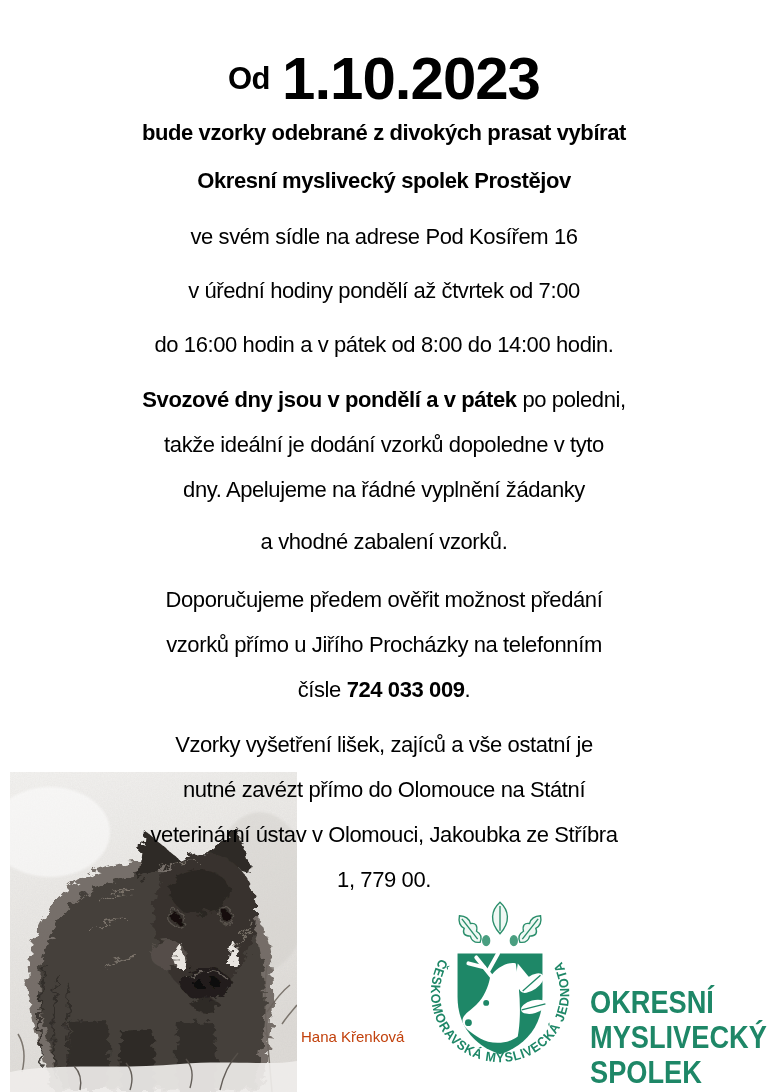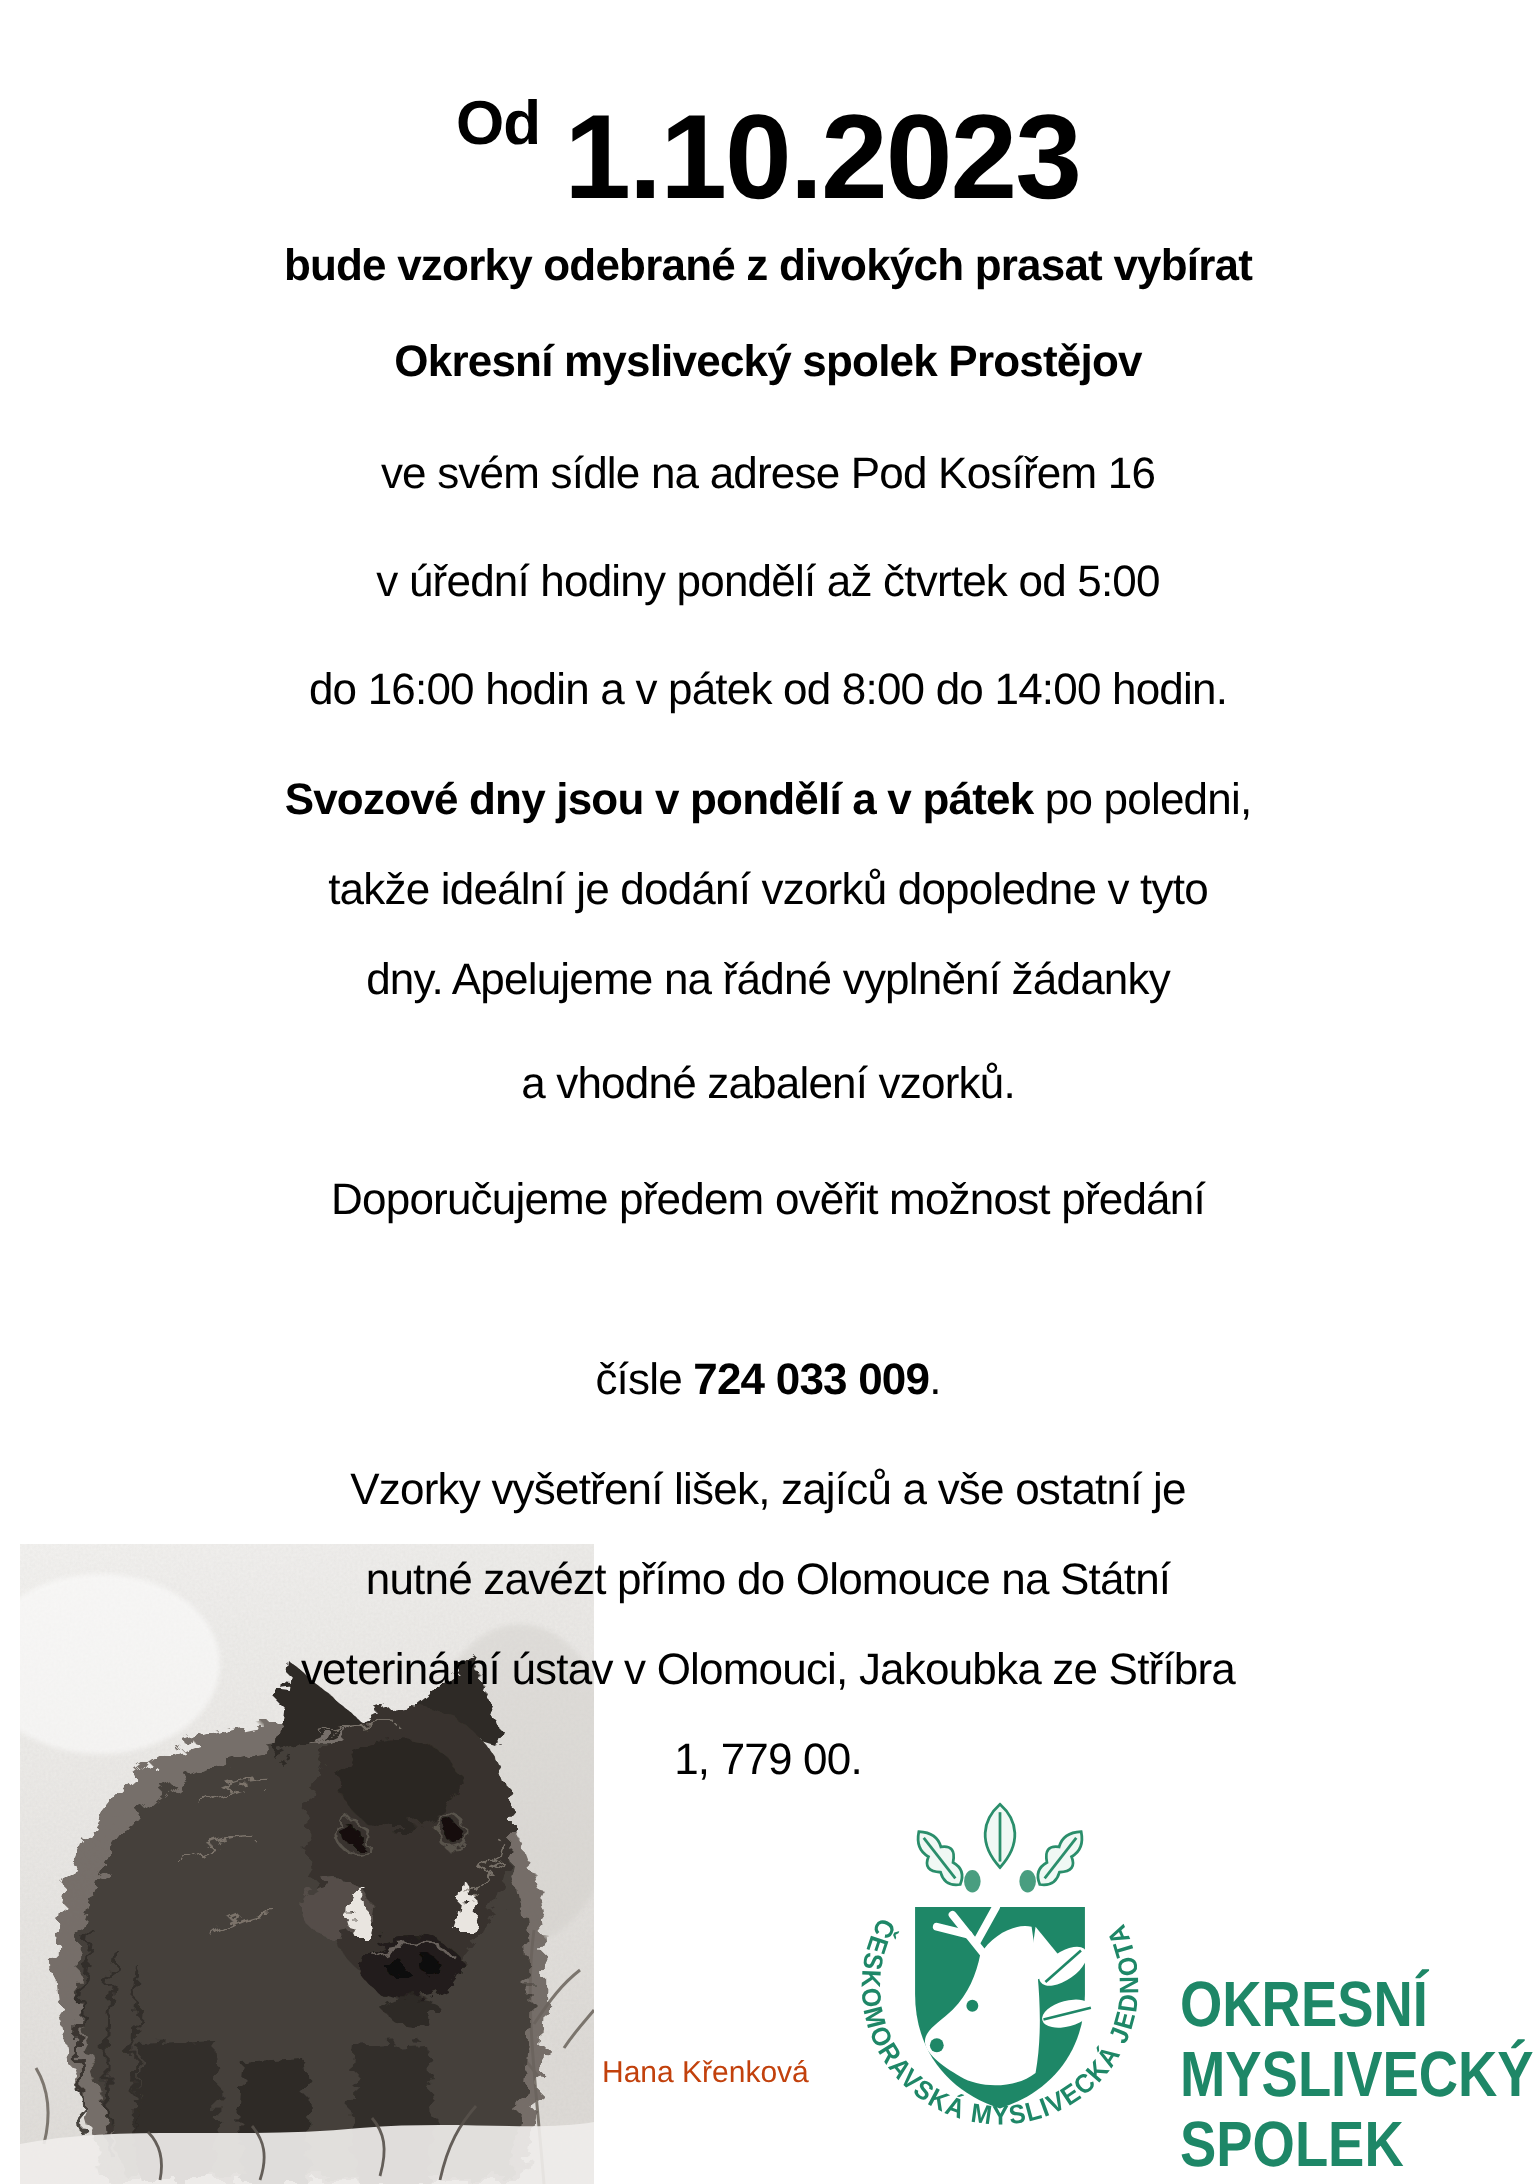--- a/index.html
+++ b/index.html
@@ -2,21 +2,21 @@
 <html><head>
 <meta charset="utf-8">
 <style>
   html,body { margin:0; padding:0; }
   .page {
     position:relative; width:768px; height:1092px; background:#ffffff;
     font-family:"Liberation Sans", sans-serif; color:#000; overflow:hidden;
   }
   .title {
     position:absolute; top:44px; left:0; width:768px;
-    display:flex; justify-content:center; align-items:flex-start; gap:12px;
+    display:flex; justify-content:center; align-items:center; gap:12px;
     font-weight:bold;
   }
   .t-small { font-size:31px; letter-spacing:-0.5px; }
   .t-big   { font-size:60px; letter-spacing:-1px; }
   .line {
     position:absolute; left:0; width:768px; text-align:center;
     font-size:22px; line-height:34px; letter-spacing:-0.4px; white-space:nowrap;
   }
   .line.bold, .line .b { font-weight:bold; }
   .boar { position:absolute; left:10px; top:772px; width:287px; height:320px; }
@@ -41,27 +41,28 @@
 <div class="page">
 
   <div class="title">
     <span class="t-small">Od</span>
     <span class="t-big">1.10.2023</span>
   </div>
 
   <div class="line bold" style="top:116px">bude vzorky odebrané z divokých prasat vybírat</div>
   <div class="line bold" style="top:164px">Okresní myslivecký spolek Prostějov</div>
   <div class="line" style="top:220px">ve svém sídle na adrese Pod Kosířem 16</div>
-  <div class="line" style="top:274px">v úřední hodiny pondělí až čtvrtek od 5:00</div>
+  <div class="line" style="top:274px">v úřední hodiny pondělí až čtvrtek od 7:00</div>
   <div class="line" style="top:328px">do 16:00 hodin a v pátek od 8:00 do 14:00 hodin.</div>
   <div class="line" style="top:383px"><span class="b">Svozové dny jsou v pondělí a v pátek</span><span> po poledni,</span></div>
   <div class="line" style="top:428px">takže ideální je dodání vzorků dopoledne v tyto</div>
   <div class="line" style="top:525px">a vhodné zabalení vzorků.</div>
   <div class="line" style="top:473px">dny. Apelujeme na řádné vyplnění žádanky</div>
   <div class="line" style="top:583px">Doporučujeme předem ověřit možnost předání</div>
+  <div class="line" style="top:628px">vzorků přímo u Jiřího Procházky na telefonním</div>
   <div class="line" style="top:673px"><span>čísle </span><span class="b">724 033 009</span><span>.</span></div>
   <div class="line" style="top:728px">Vzorky vyšetření lišek, zajíců a vše ostatní je</div>
   <div class="line" style="top:773px; z-index:2">nutné zavézt přímo do Olomouce na Státní</div>
   <div class="line" style="top:818px; z-index:2">veterinární ústav v Olomouci, Jakoubka ze Stříbra</div>
   <div class="line" style="top:863px; z-index:2">1, 779 00.</div>
 
   <svg class="boar" viewBox="0 0 287 320" aria-hidden="true">
     <defs>
       <linearGradient id="bgGrad" x1="0" y1="0" x2="0.3" y2="1">
         <stop offset="0" stop-color="#f4f3f1"></stop>

